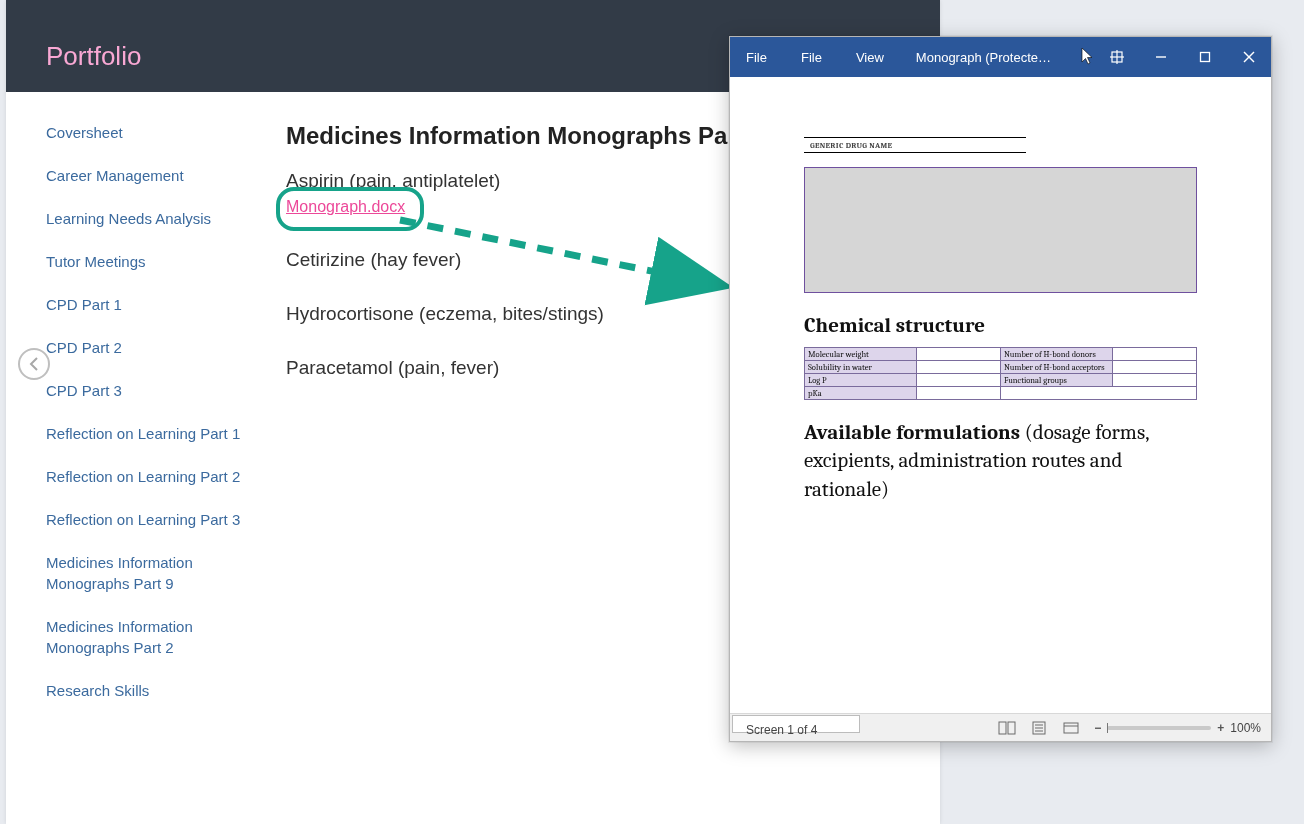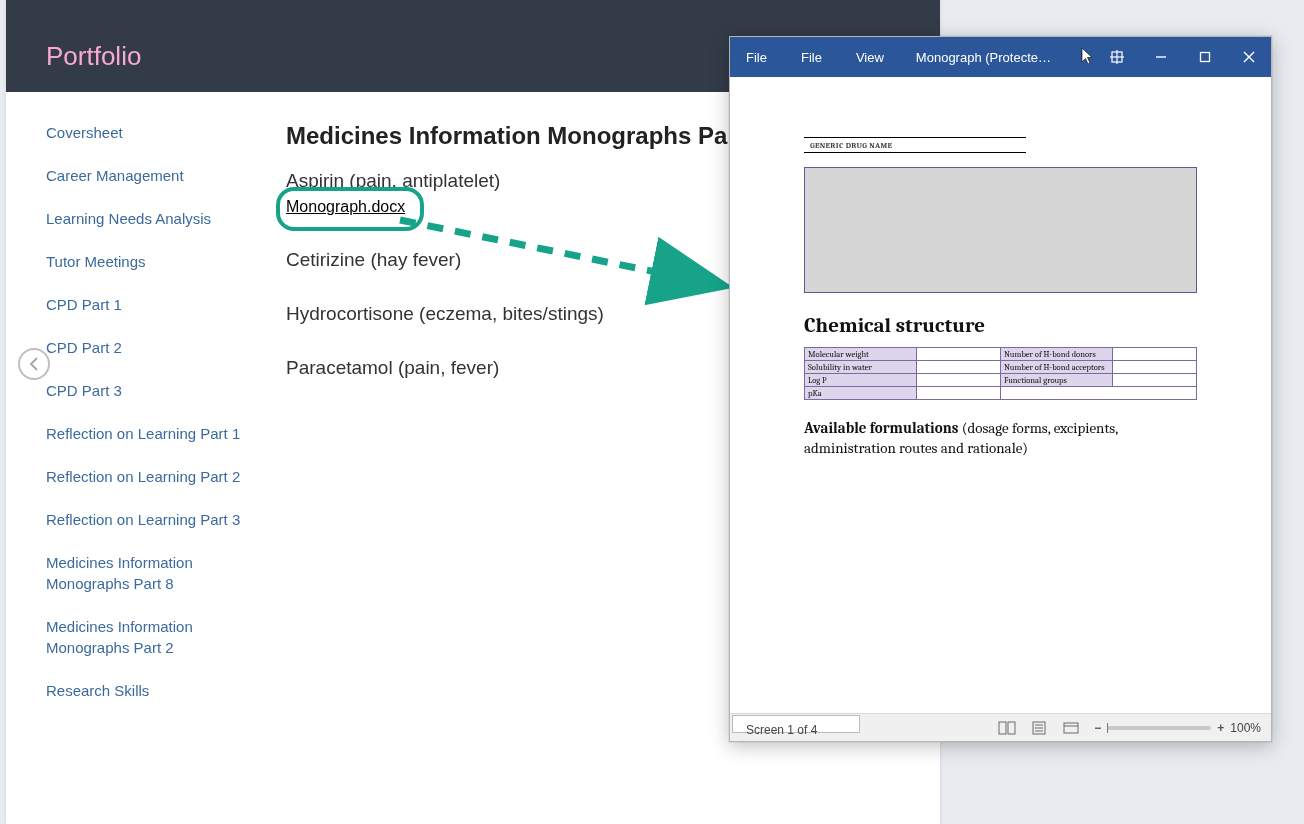--- a/index.html
+++ b/index.html
@@ -55,21 +55,21 @@
     color: #222;
     margin-bottom: 20px;
   }
   .med-item {
     margin-bottom: 32px;
     font-size: 19px;
     color: #333;
   }
   .doc-link {
     display: inline-block;
-    color: #000000;
+    color: #ec4899;
     text-decoration: underline;
     font-size: 16px;
     margin-top: 6px;
     cursor: pointer;
   }
   .link-highlight {
     position: relative;
   }
   .link-highlight::before {
     content: "";
@@ -150,21 +150,21 @@
     width: 100%;
     font-size: 8.5px;
   }
   .prop-table td {
     border: 1px solid #7a6b9c;
     padding: 1px 3px;
     height: 11px;
   }
   .prop-table .lbl { background: #ddd5eb; width: 24%; }
   .prop-table .val { width: 18%; }
-  .avail-text { font-size: 15px; margin-top: 18px; line-height: 1.35; }
+  .avail-text { font-size: 21px; margin-top: 18px; line-height: 1.35; }
   .avail-text b { font-weight: 700; }
   .word-status {
     position: absolute;
     left: 0; right: 0; bottom: 0;
     height: 28px;
     background: #f0f0f0;
     border-top: 1px solid #d8d8d8;
     display: flex;
     align-items: center;
     font-size: 12px;
@@ -204,21 +204,21 @@
       <div class="nav-item">Coversheet</div>
       <div class="nav-item">Career Management</div>
       <div class="nav-item">Learning Needs Analysis</div>
       <div class="nav-item">Tutor Meetings</div>
       <div class="nav-item">CPD Part 1</div>
       <div class="nav-item">CPD Part 2</div>
       <div class="nav-item">CPD Part 3</div>
       <div class="nav-item">Reflection on Learning Part 1</div>
       <div class="nav-item">Reflection on Learning Part 2</div>
       <div class="nav-item">Reflection on Learning Part 3</div>
-      <div class="nav-item">Medicines Information Monographs Part 8</div>
+      <div class="nav-item">Medicines Information Monographs Part 9</div>
       <div class="nav-item">Medicines Information Monographs Part 2</div>
       <div class="nav-item">Research Skills</div>
     </nav>
     <div class="main-content">
       <h2>Medicines Information Monographs Pa</h2>
 
       <div class="med-item">
         <span>Aspirin (pain, antiplatelet)</span><br>
         <span class="link-highlight">
           <a class="doc-link">Monograph.docx</a>

